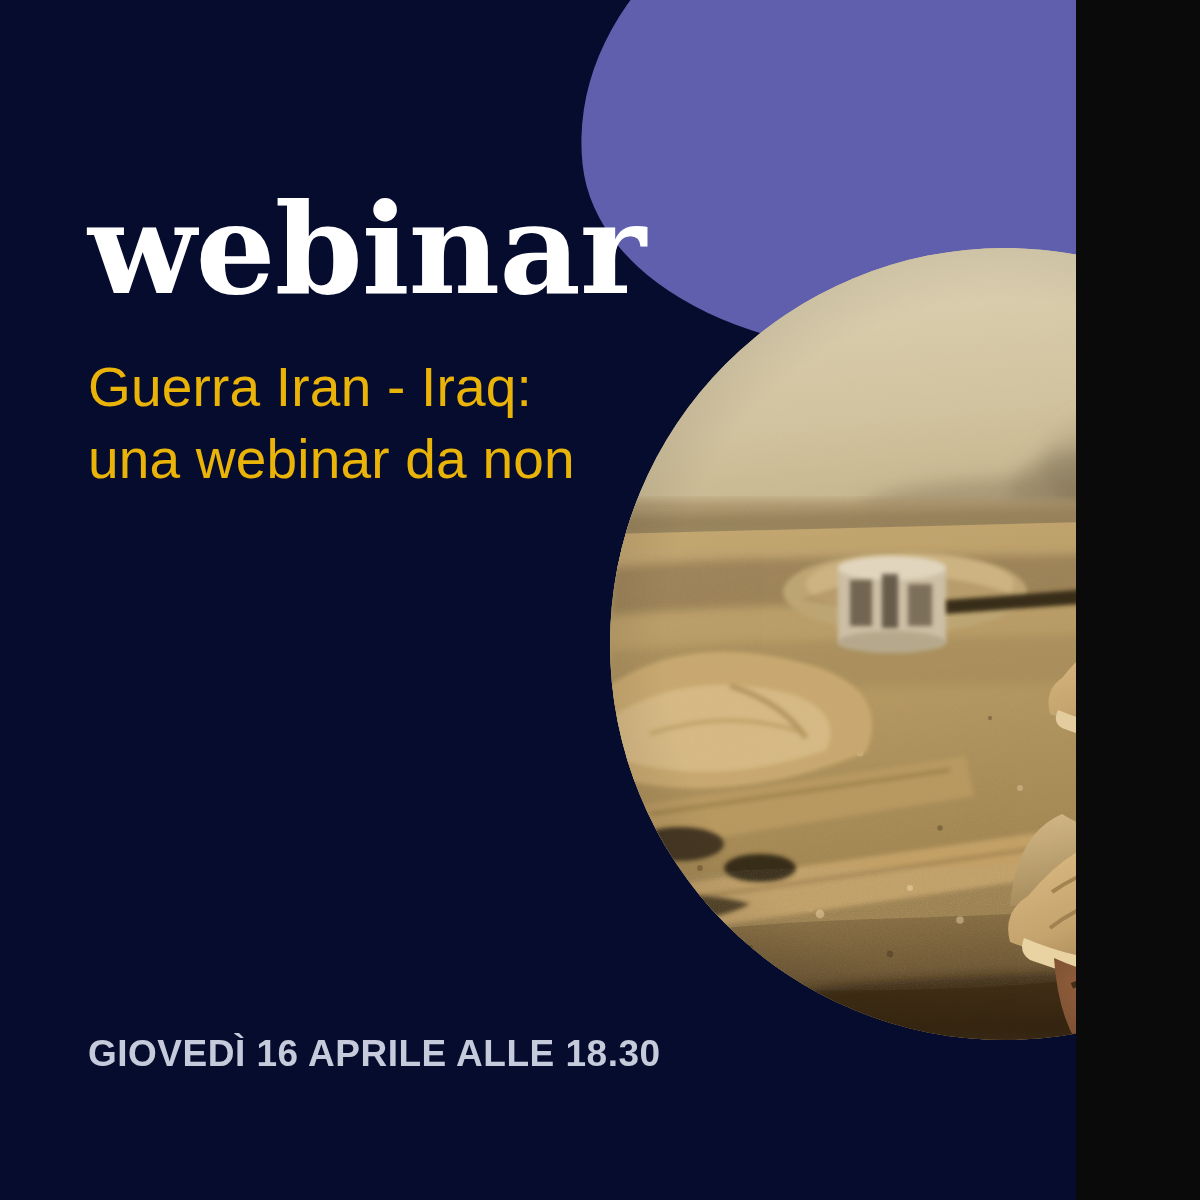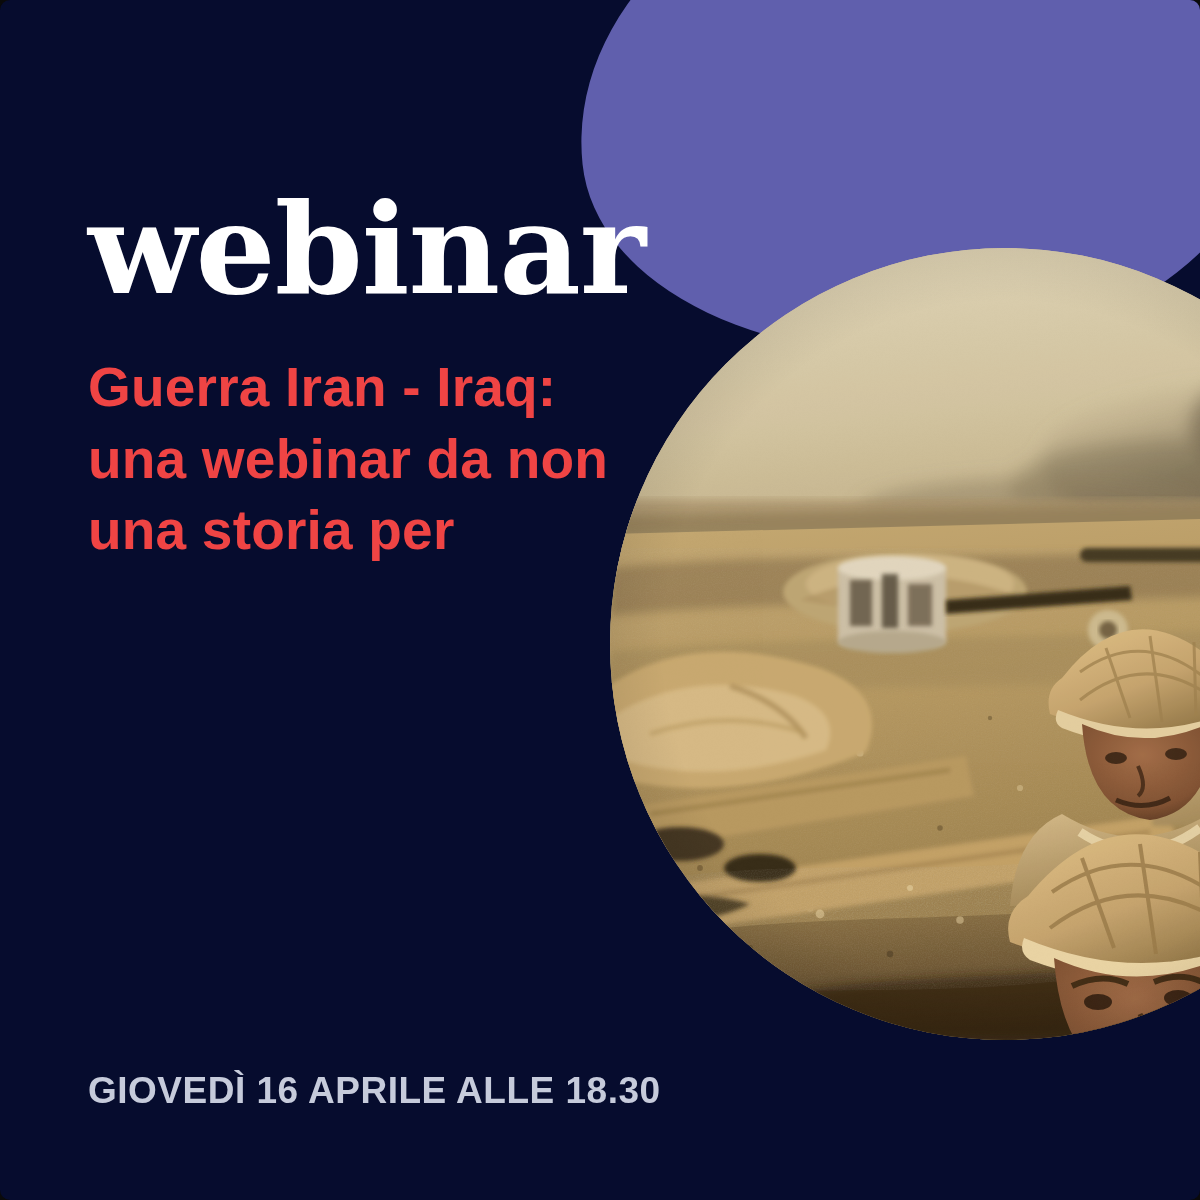--- a/index.html
+++ b/index.html
@@ -3,26 +3,25 @@
 <meta charset="utf-8">
 <title>Webinar Poster</title>
 <style>
   html, body {
     margin: 0;
     padding: 0;
     background: #0a0a0a;
   }
   #poster {
     position: relative;
-    width: 1200px;
+    width: 1076px;
     height: 1200px;
     overflow: hidden;
     background: #060c2e;
     font-family: "Liberation Sans", sans-serif;
-    border-radius: 10px;
   }
 
   
   .purple-blob {
     position: absolute;
     left: 578px;
     top: -150px;
     width: 700px;
     height: 505px;
     background: #605fad;
@@ -68,40 +67,39 @@
     letter-spacing: -1px;
     white-space: nowrap;
   }
 
   .headline {
     position: absolute;
     top: 352px;
     left: 0;
     width: 560px;
     font-family: "Liberation Sans", sans-serif;
-    font-weight: 700;
+    font-weight: 400;
     font-size: 55px;
     line-height: 1.30;
-    color: #ef4444;
+    color: #eab308;
     letter-spacing: 0.2px;
   }
   .headline .ln { display: block; white-space: nowrap; }
 
   .datetime {
     position: absolute;
     top: 1034px;
     left: 0;
     font-family: "Liberation Sans", sans-serif;
     font-weight: bold;
     font-size: 37px;
     line-height: 1.1;
     letter-spacing: 0.5px;
     color: #c6cbdb;
     white-space: nowrap;
-    margin-top: 37px;
   }
 </style>
 </head>
 <body>
 
 <div id="poster">
 
   <div class="purple-blob"></div>
 
   <div class="photo-blob">
@@ -345,20 +343,19 @@
     </svg>
   </div>
 
   <div class="content">
 
     <div class="kicker">webinar</div>
 
     <div class="headline">
       <span class="ln">Guerra Iran - Iraq:</span>
       <span class="ln">una webinar da non</span>
-      <span class="ln">una storia per</span>
     </div>
 
     <div class="datetime">GIOVEDÌ 16 APRILE ALLE 18.30</div>
 
   </div>
 
 </div>
 
 </body></html>

